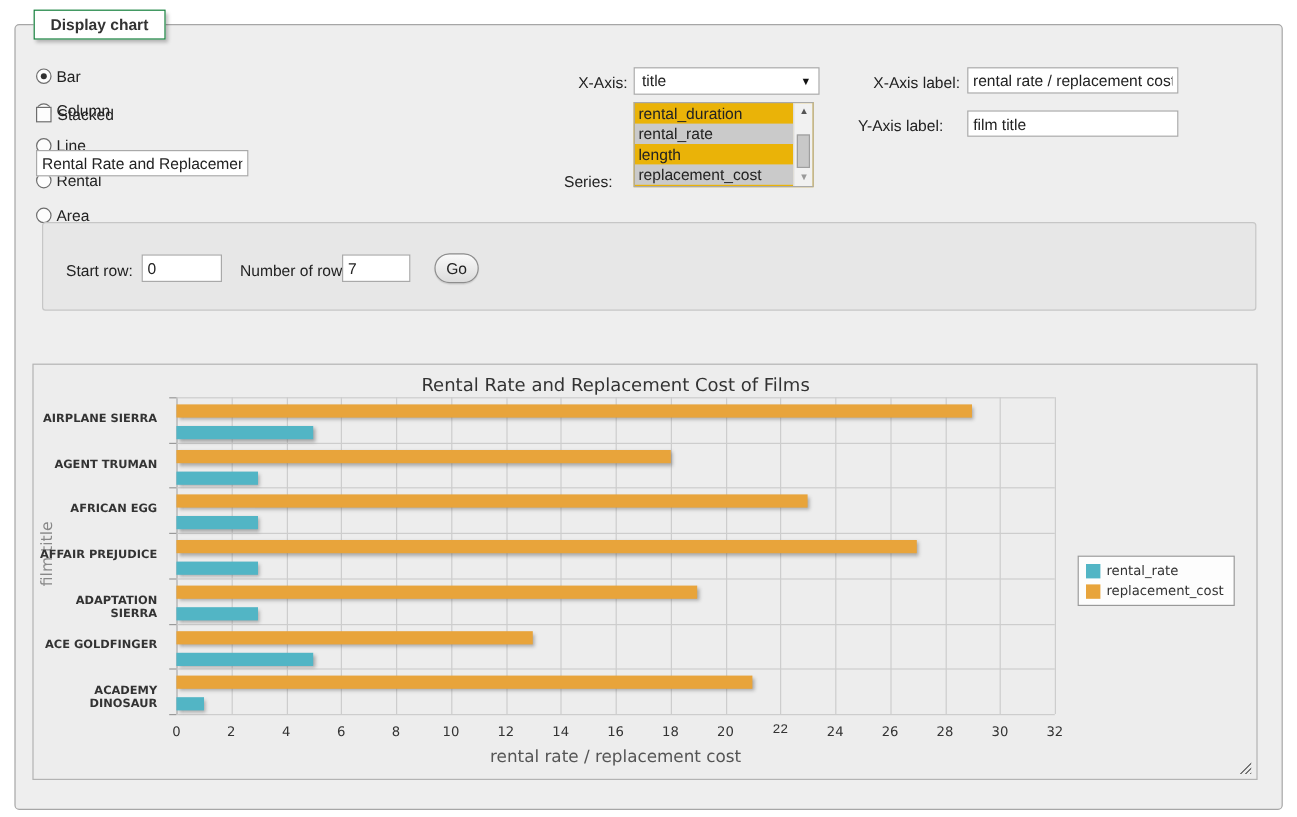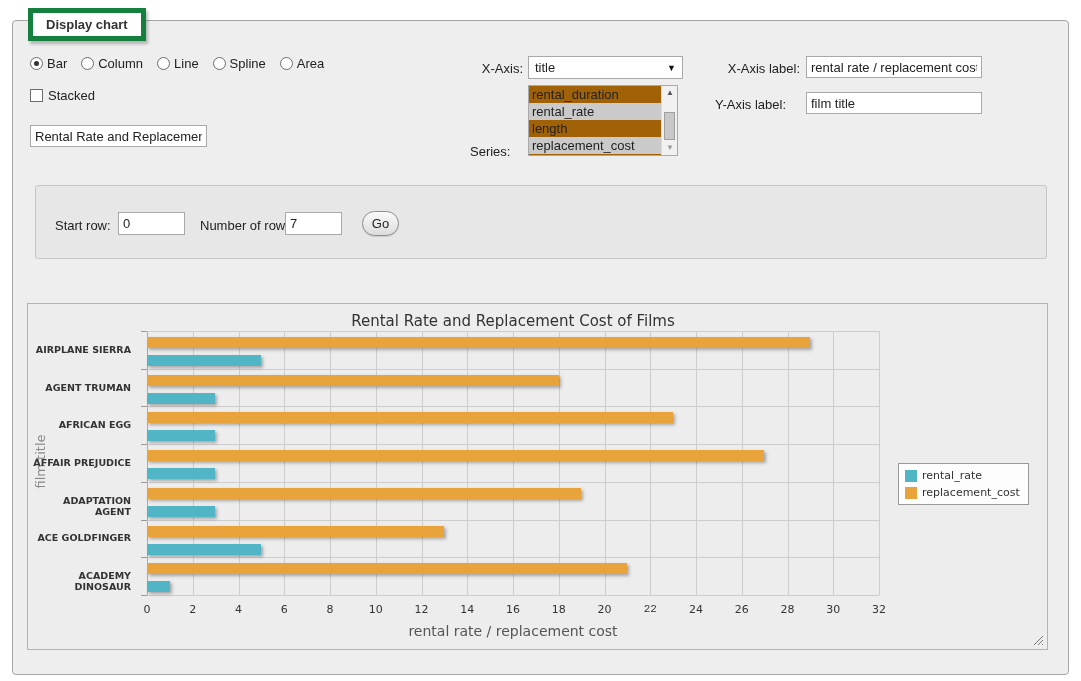--- a/index.html
+++ b/index.html
@@ -3,42 +3,42 @@
 <meta charset="utf-8">
 <style>
   * { margin:0; padding:0; box-sizing:border-box; }
   html,body { background:#ffffff; font-family:"Liberation Sans", sans-serif; }
   #canvas { position:relative; width:1081px; height:681px; background:#fff; overflow:hidden; }
 
   
   .frame { position:absolute; left:12px; top:20px; width:1057px; height:655px;
            background:#eeeeee; border:1px solid #a6a6a6; border-radius:4px; }
   .frame-legend { position:absolute; left:28px; top:8px; background:#ffffff;
-           border:5px solid #15803d; padding:4px 13px; font-size:13px; font-weight:bold;
+           border:1px solid #15803d; padding:4px 13px; font-size:13px; font-weight:bold;
            color:#333; box-shadow:2px 3px 3px rgba(0,0,0,0.25); z-index:5; }
 
   
   .lbl { position:absolute; font-size:13px; color:#222; white-space:nowrap; }
-  .radio-row { position:absolute; left:30px; top:56px; display:flex; gap:14px; font-size:13px; color:#222; }
+  .radio-row { position:absolute; left:30px; top:56px; display:flex; gap:14px; font-size:13px; color:#222;flex-direction:column; }
   .radio-item { display:flex; align-items:center; gap:4px; cursor:default; }
   .radio { width:13px; height:13px; border:1px solid #6d6d6d; border-radius:50%; background:#fdfdfd; position:relative; }
   .radio.checked::after { content:""; position:absolute; left:3px; top:3px; width:5px; height:5px; border-radius:50%; background:#323232; }
   .checkbox { width:13px; height:13px; border:1px solid #6d6d6d; background:#fdfdfd; }
   .chk-row { position:absolute; left:30px; top:88px; display:flex; align-items:center; gap:5px; font-size:13px; color:#222; }
 
   .tbox { position:absolute; height:22px; border:1px solid #a9a9a9; background:#fff;
           font-size:13px; color:#222; padding:0 4px; font-family:"Liberation Sans",sans-serif; }
   input.tbox { outline:none; }
 
   .fake-select { position:absolute; left:528px; top:56px; width:155px; height:23px; background:#fff;
           border:1px solid #a9a9a9; font-size:13px; color:#222; display:flex; align-items:center;
           padding:0 6px; justify-content:space-between; }
   .fake-select .arrow { font-size:9px; color:#111; }
 
-  .listbox { position:absolute; left:528px; top:85px; width:150px; height:71px; background:#a16207;
+  .listbox { position:absolute; left:528px; top:85px; width:150px; height:71px; background:#eab308;
           border:1px solid #a9a9a9; display:flex; }
   .lb-opts { flex:1; overflow:hidden; }
   .lb-opt { height:17px; line-height:17px; font-size:13px; color:#222; padding-left:3px; white-space:nowrap; }
   .lb-opt.sel { background:#cacaca; }
   .lb-scroll { width:16px; background:#f1f1f1; border-left:1px solid #dcdcdc; position:relative; }
   .lb-arrow { position:absolute; left:0; width:16px; height:14px; text-align:center; font-size:8px; color:#555; line-height:14px; }
   .lb-arrow.down { bottom:0; color:#9a9a9a; }
   .lb-thumb { position:absolute; left:2px; top:26px; width:11px; height:28px; background:#c8c8c8; border:1px solid #9f9f9f; }
 
   .panel { position:absolute; left:35px; top:185px; width:1012px; height:74px; background:#e7e7e7;
@@ -93,21 +93,21 @@
       <div class="radio-item">
         <span class="radio"></span>
         <span>Column</span>
       </div>
       <div class="radio-item">
         <span class="radio"></span>
         <span>Line</span>
       </div>
       <div class="radio-item">
         <span class="radio"></span>
-        <span>Spline</span>
+        <span>Rental</span>
       </div>
       <div class="radio-item">
         <span class="radio"></span>
         <span>Area</span>
       </div>
     </div>
 
   <div class="chk-row">
     <span class="checkbox"></span>
     <span>Stacked</span>
@@ -212,21 +212,21 @@
         <div class="band" style="top: 226.286px; height: 37.7143px;">
           <div class="bar" style="top: 6px; width: 65.5938%; background: rgb(232, 164, 59);"></div>
           <div class="bar" style="top: 24px; width: 3.09375%; background: rgb(82, 181, 197);"></div>
         </div>
       </div>
     <div class="cat-labels" id="catLabels">
         <div class="cat-label" style="top: 12.8571px;">AIRPLANE SIERRA</div>
         <div class="cat-label" style="top: 50.5714px;">AGENT TRUMAN</div>
         <div class="cat-label" style="top: 88.2857px;">AFRICAN EGG</div>
         <div class="cat-label" style="top: 126px;">AFFAIR PREJUDICE</div>
-        <div class="cat-label" style="top: 163.714px;">ADAPTATION AGENT</div>
+        <div class="cat-label" style="top: 163.714px;">ADAPTATION SIERRA</div>
         <div class="cat-label" style="top: 201.429px;">ACE GOLDFINGER</div>
         <div class="cat-label" style="top: 239.143px;">ACADEMY DINOSAUR</div>
       </div>
     <div class="xtick-row" id="xticks">
         <span class="xtick" style="left: 0%;">0</span>
         <span class="xtick" style="left: 6.25%;">2</span>
         <span class="xtick" style="left: 12.5%;">4</span>
         <span class="xtick" style="left: 18.75%;">6</span>
         <span class="xtick" style="left: 25%;">8</span>
         <span class="xtick" style="left: 31.25%;">10</span>

